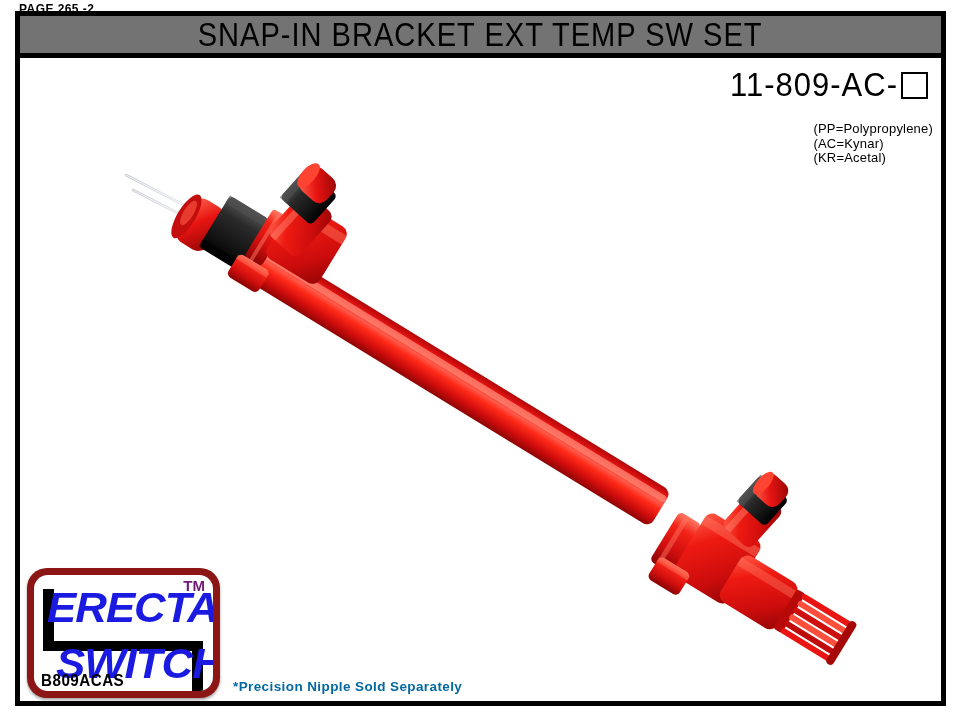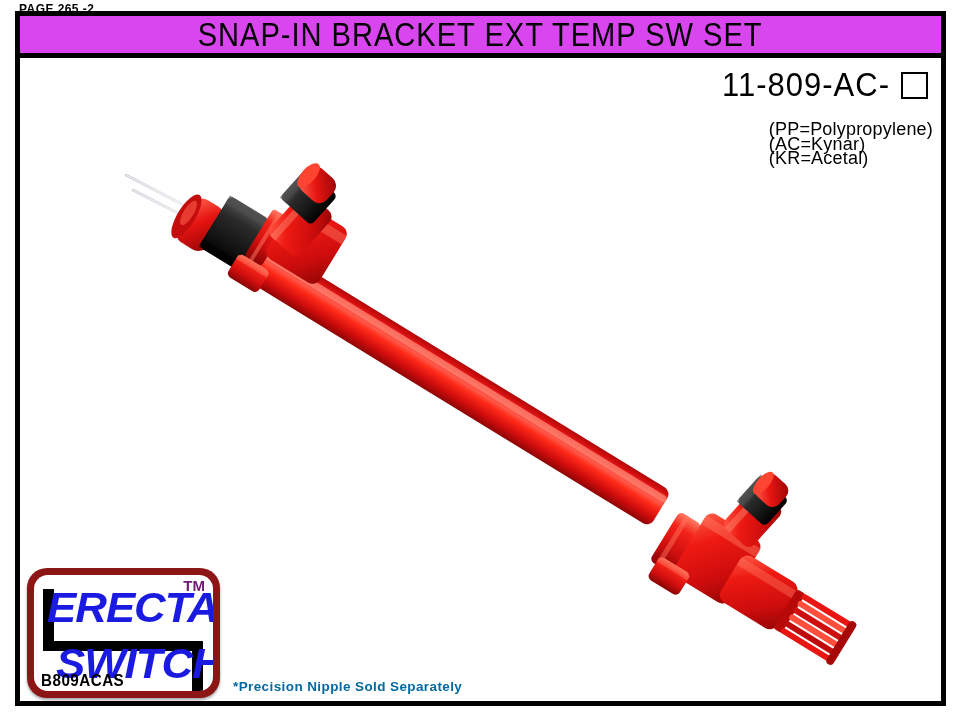--- a/index.html
+++ b/index.html
@@ -55,40 +55,40 @@
     position: absolute;
     left: 20px;
     top: 16px;
     width: 921px;
     height: 42px;
     border-bottom: 5px solid #000000;
     box-sizing: border-box;
     display: flex;
     align-items: center;
     justify-content: center;
-    background: #d946ef;
+    background: #737373;
   }
   .title-text {
     font-size: 30px;
     font-weight: 500;
     letter-spacing: 1px;
     color: #000000;
     white-space: nowrap;
     font-family: "Liberation Sans", sans-serif;
     transform: scaleX(0.97) scaleY(1.12);
   }
 
   
   .partnum-row {
     position: absolute;
     right: 32px;
     top: 68px;
     display: flex;
     align-items: center;
-    gap: 8px;
+    gap: 0px;
   }
   .partnum-text {
     font-size: 31px;
     color: #000000;
     letter-spacing: 1px;
     white-space: nowrap;
     font-family: "Liberation Sans", sans-serif;
     transform: scaleY(1.05);
   }
   .partnum-box {
@@ -100,21 +100,21 @@
     margin-left: 3px;
     margin-bottom: 2px;
   }
 
   
   .legend {
     position: absolute;
     right: 27px;
     top: 122px;
     text-align: left;
-    font-size: 18px;
+    font-size: 13px;
     line-height: 14.5px;
     color: #000000;
     font-family: "Liberation Sans", sans-serif;
     letter-spacing: 0.2px;
   }
   .legend div { white-space: nowrap; }
 
   
   .footnote {
     position: absolute;

